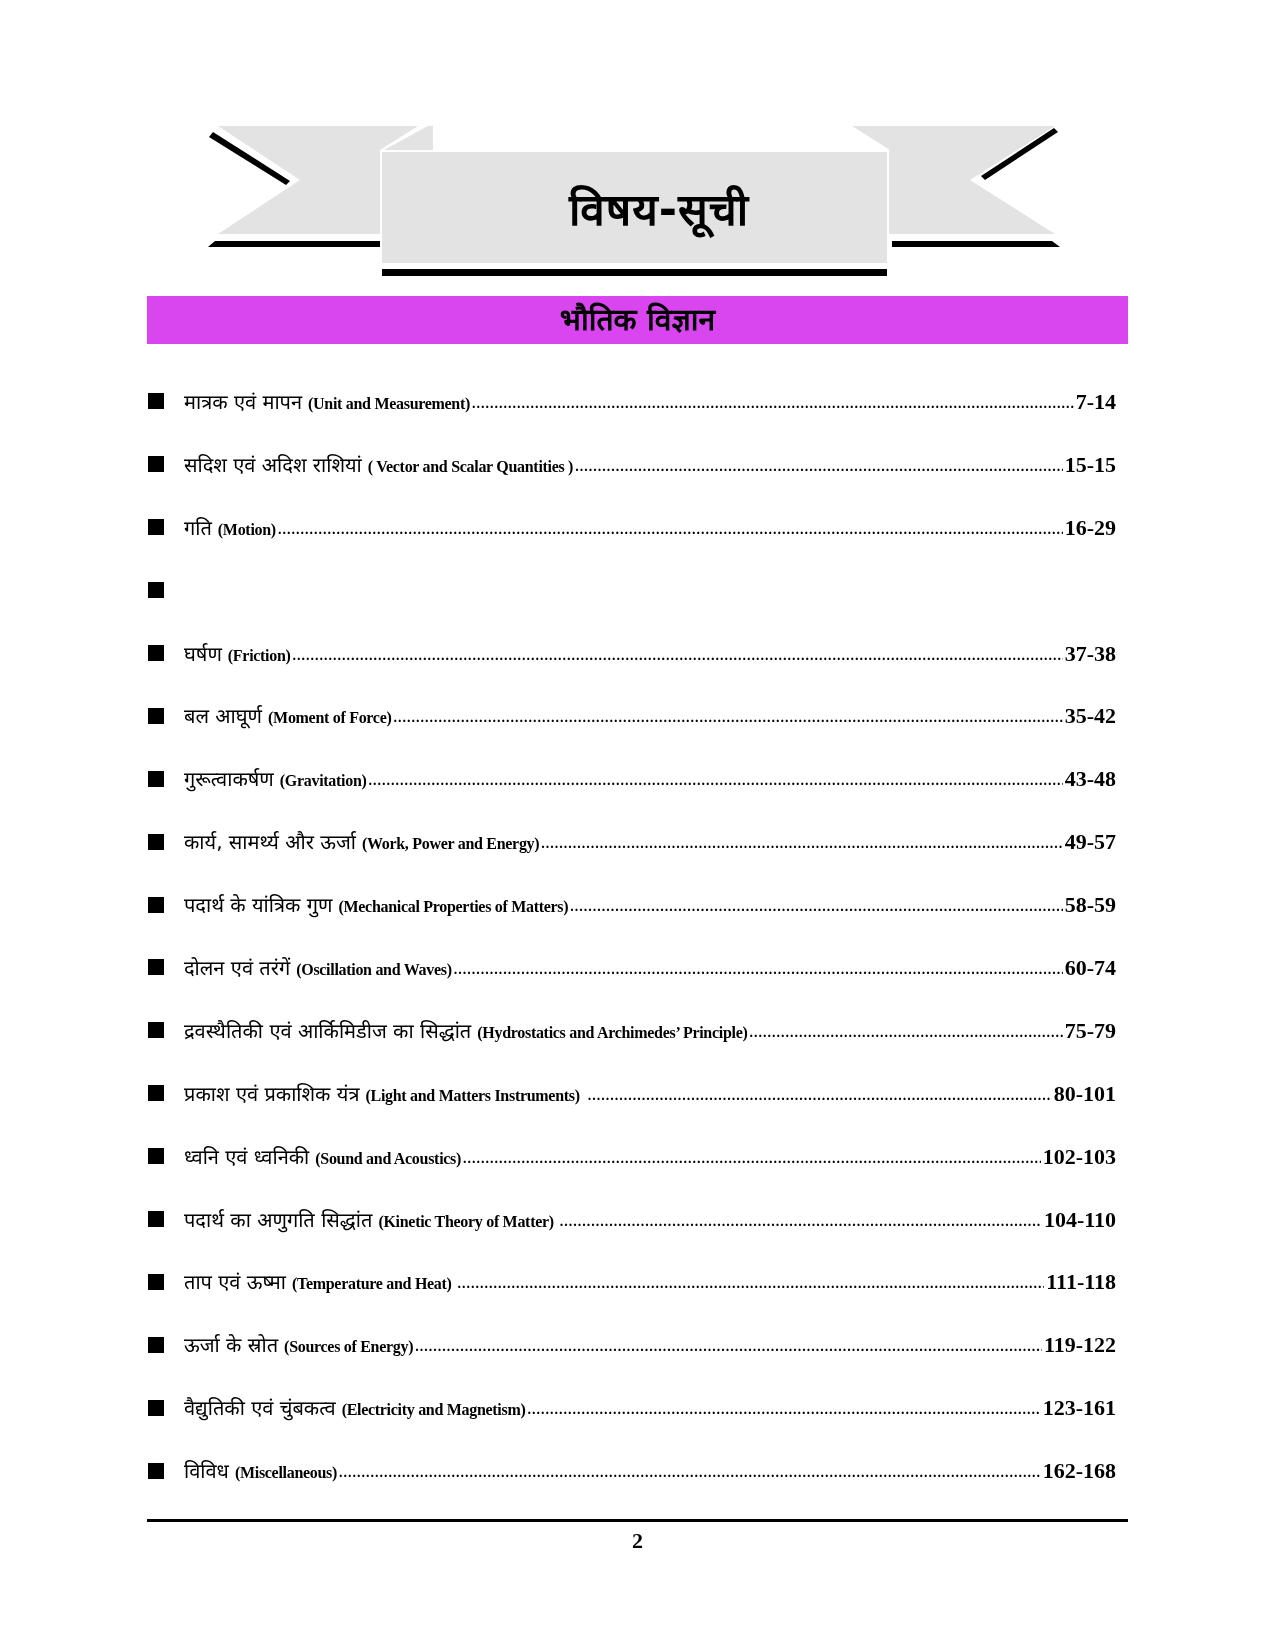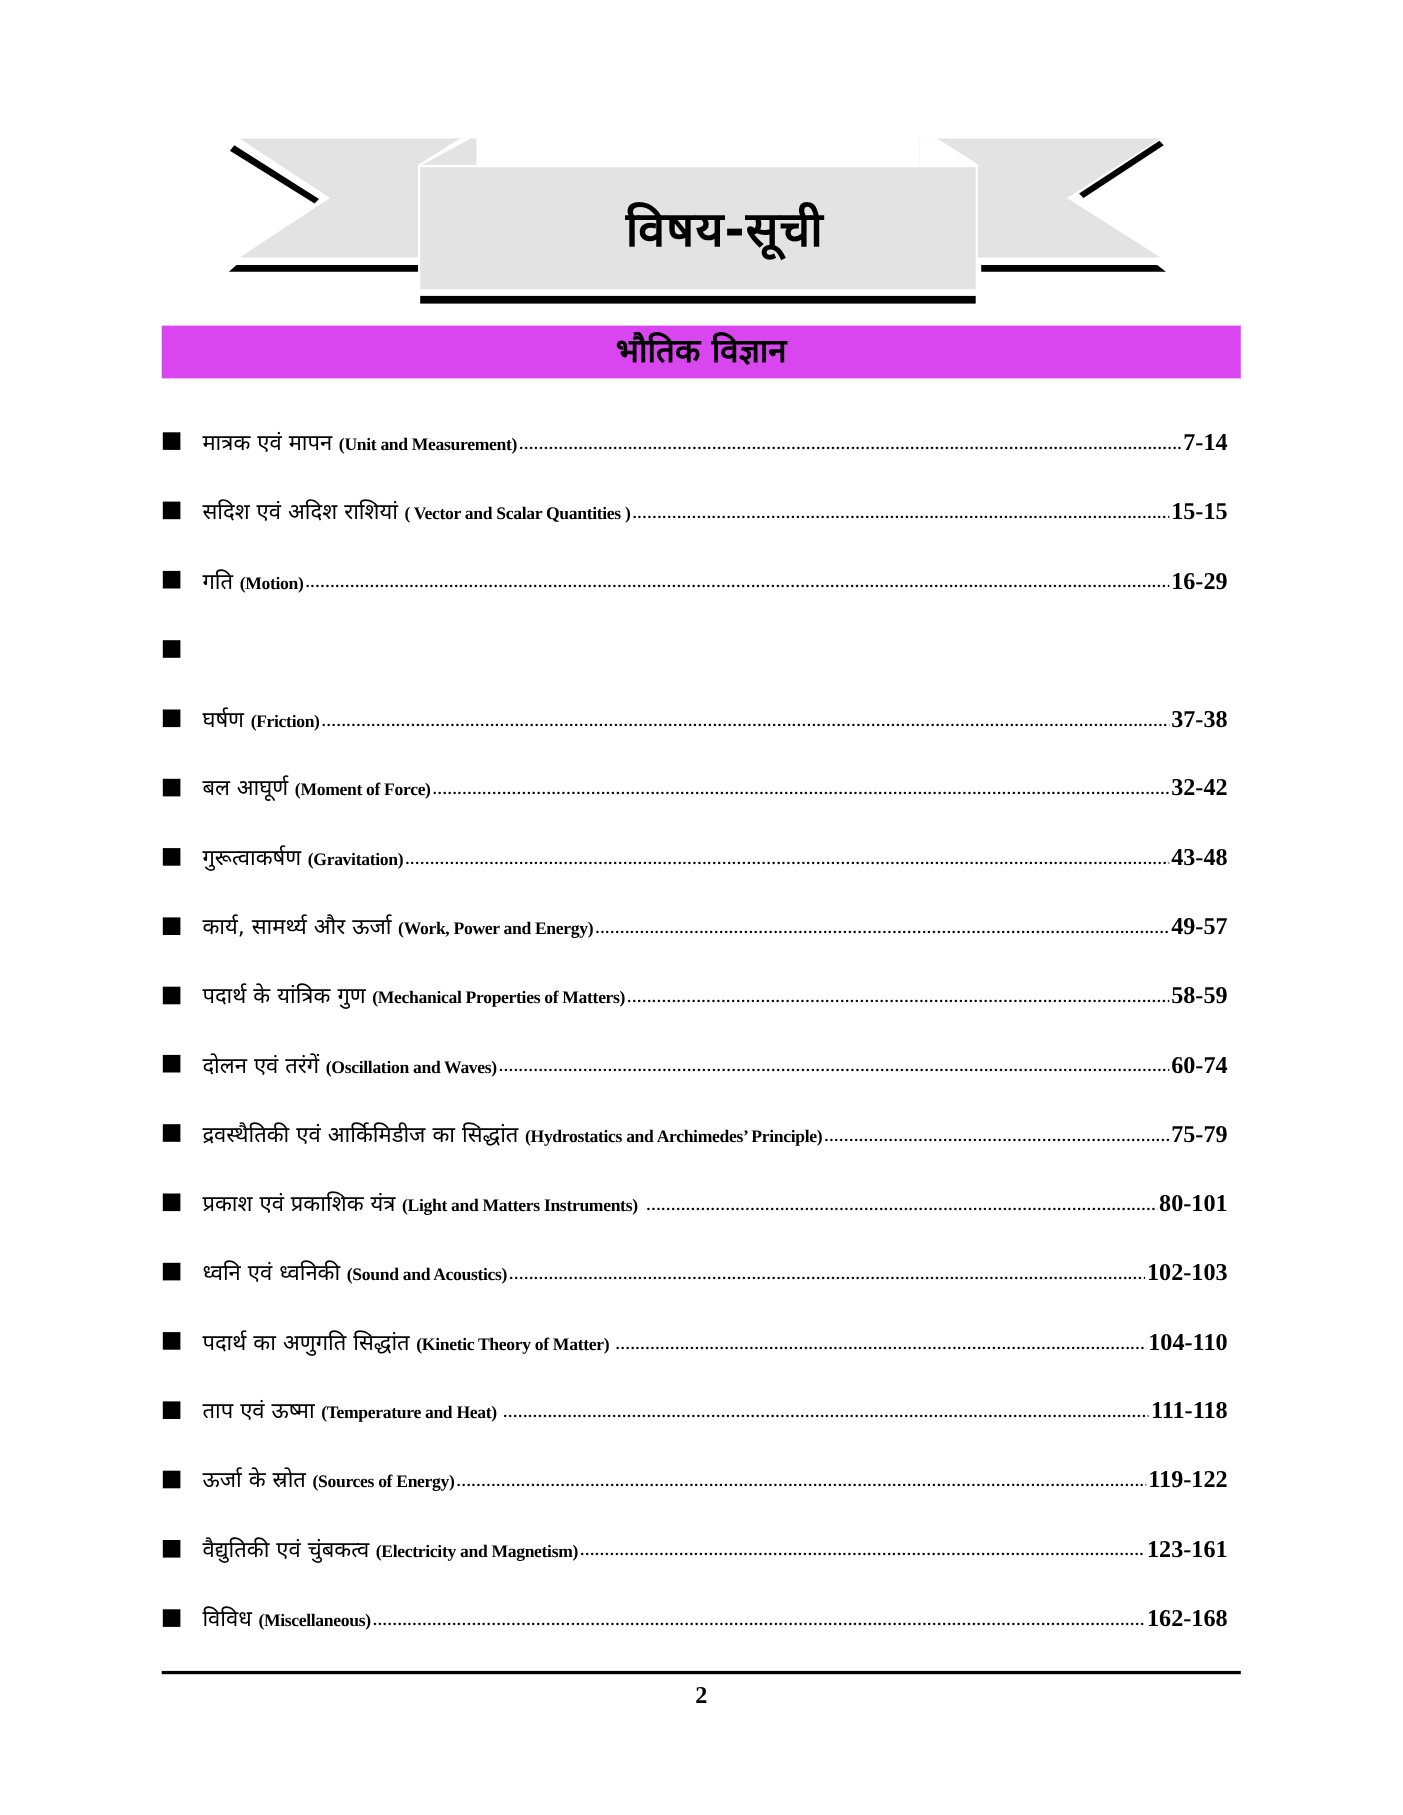--- a/index.html
+++ b/index.html
@@ -206,21 +206,21 @@
         <span class="leader"></span>
         <span class="pages">37-38</span>
       </span>
     </li>
   <li class="toc-row">
       <span class="bullet"></span>
       <span class="toc-text">
         <span class="toc-hi">बल आघूर्ण</span>
         <span class="toc-en">(Moment of Force)</span>
         <span class="leader"></span>
-        <span class="pages">32-42</span>
+        <span class="pages">35-42</span>
       </span>
     </li>
   <li class="toc-row">
       <span class="bullet"></span>
       <span class="toc-text">
         <span class="toc-hi">गुरूत्वाकर्षण</span>
         <span class="toc-en">(Gravitation)</span>
         <span class="leader"></span>
         <span class="pages">43-48</span>
       </span>

